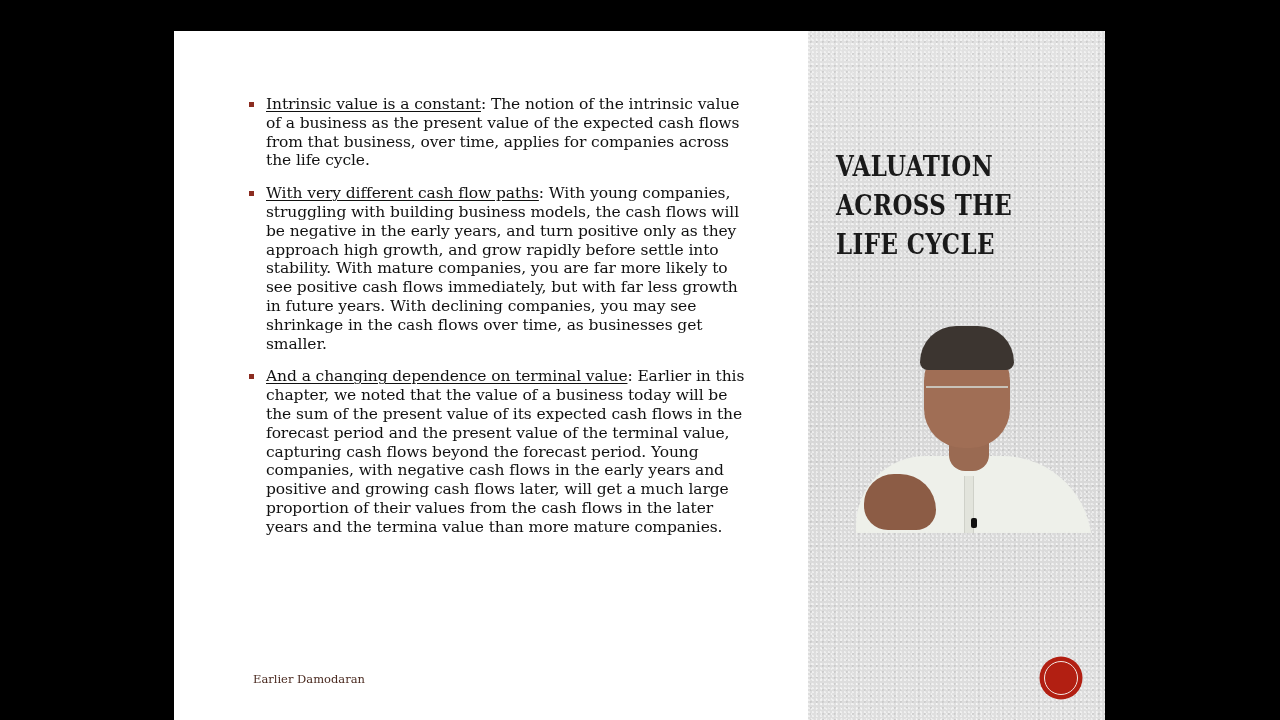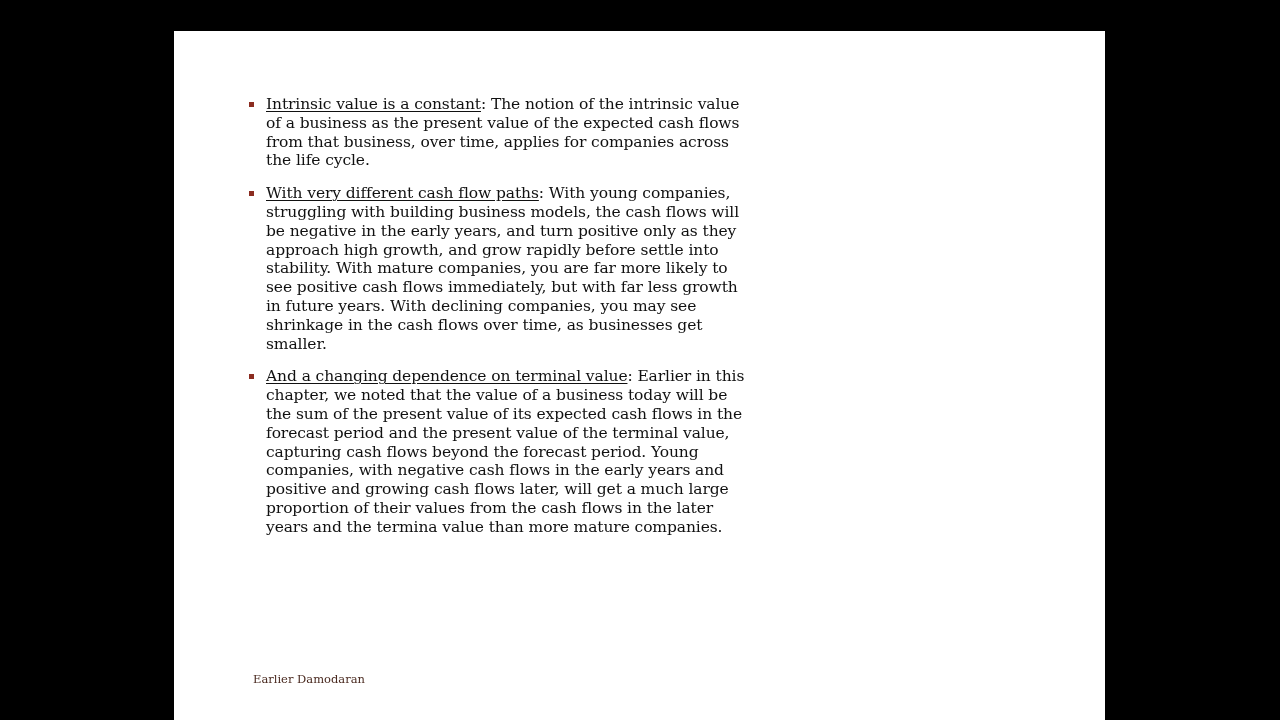--- a/index.html
+++ b/index.html
@@ -222,15 +222,31 @@
         </li>
         <li class="bullet">
           <span class="bullet-marker"></span>
           <span class="bullet-lead">And a changing dependence on terminal value</span><span>:</span><span> Earlier in this chapter, we noted that the value of a business today will be the sum of the present value of its expected cash flows in the forecast period and the present value of the terminal value, capturing cash flows beyond the forecast period. Young companies, with negative cash flows in the early years and positive and growing cash flows later, will get a much large proportion of their values from the cash flows in the later years and the termina value than more mature companies.</span>
         </li>
       </ul>
 
       <div class="footer-author">Earlier Damodaran</div>
     </div>
 
+    <div class="side-pane">
+      <h1 class="side-title">Valuation across the life cycle</h1>
+
+      <div class="presenter-video">
+        <div class="presenter-shirt"></div>
+        <div class="presenter-placket"></div>
+        <div class="presenter-neck"></div>
+        <div class="presenter-head"></div>
+        <div class="presenter-hair"></div>
+        <div class="presenter-glasses"></div>
+        <div class="presenter-hand"></div>
+        <div class="presenter-mic"></div>
+      </div>
+
+      <div class="slide-number-badge"></div>
+    </div>
 
   </div>
 </div>
 
 </body></html>

